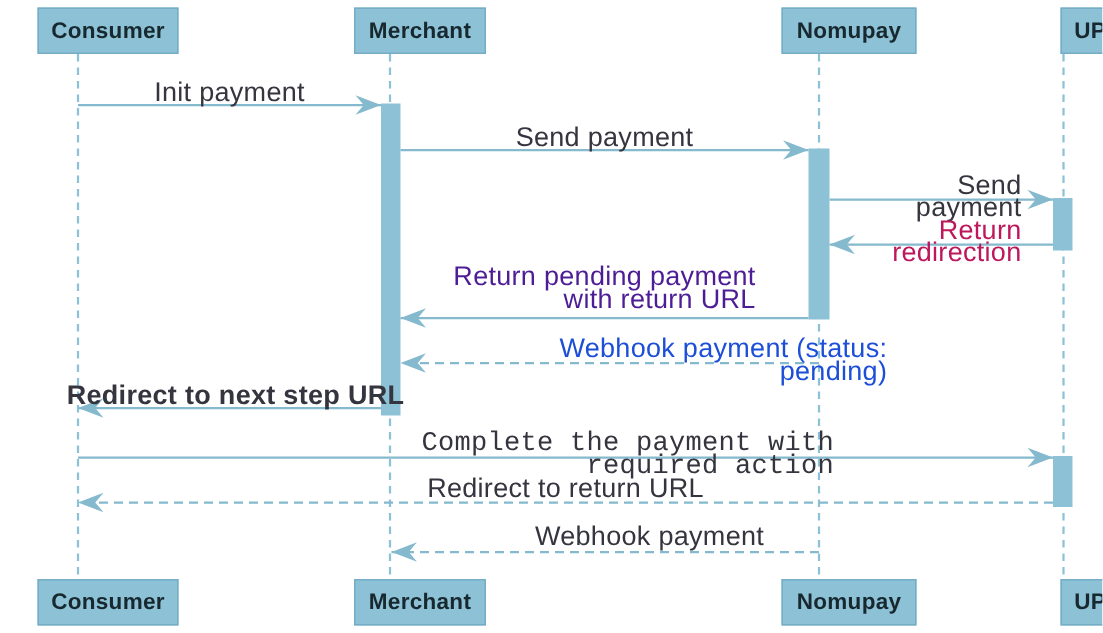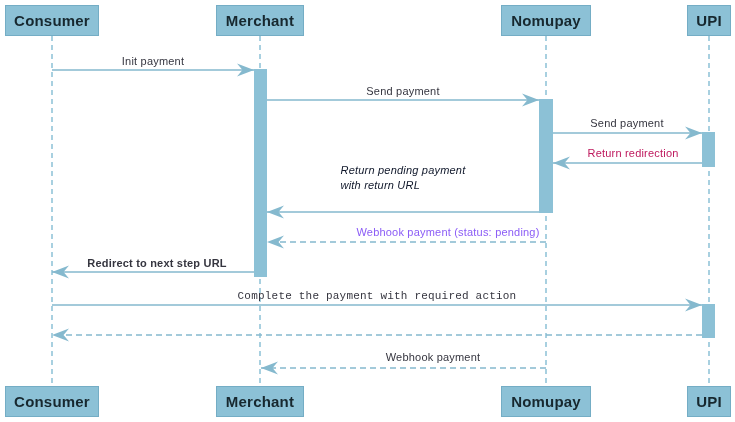--- a/index.html
+++ b/index.html
@@ -15,28 +15,29 @@
   .actor-box {
     position: absolute;
     box-sizing: border-box;
     display: flex;
     align-items: center;
     justify-content: center;
     border-radius: 0;
     font-weight: 700;
     font-size: 15px;
     letter-spacing: 0.2px;
+    margin-left: 20px;
   }
   .msg-label {
     position: absolute;
     transform: translateX(-50%);
-    font-size: 11px;
+    font-size: 18px;
     line-height: 15px;
     white-space: pre-line;
-    text-align: left;
+    text-align: right;
     letter-spacing: 0.2px;
   }
 </style>
 </head>
 <body>
 
 <div id="diagram">
     <svg width="735" height="422" viewBox="0 0 735 422">
       <line x1="52" y1="36" x2="52" y2="386" stroke="#8cc1d6" stroke-width="1.5" stroke-dasharray="5 4"></line>
       <line x1="260" y1="36" x2="260" y2="386" stroke="#8cc1d6" stroke-width="1.5" stroke-dasharray="5 4"></line>
@@ -64,25 +65,26 @@
       <path d="M 702 305 L 685 298.5 L 690.5 305 L 685 311.5 Z" fill="#85b9ce"></path>
       <line x1="702" y1="335" x2="52" y2="335" stroke="#85b9ce" stroke-width="1.5" stroke-dasharray="6 4"></line>
       <path d="M 52 335 L 69 328.5 L 63.5 335 L 69 341.5 Z" fill="#85b9ce"></path>
       <line x1="546" y1="368" x2="261" y2="368" stroke="#85b9ce" stroke-width="1.5" stroke-dasharray="6 4"></line>
       <path d="M 261 368 L 278 361.5 L 272.5 368 L 278 374.5 Z" fill="#85b9ce"></path>
     </svg>
     <div class="msg-label" style="left: 153px; top: 53.5px; color: rgb(53, 53, 63);">Init payment</div>
     <div class="msg-label" style="left: 403px; top: 83.5px; color: rgb(53, 53, 63);">Send payment</div>
     <div class="msg-label" style="left: 627px; top: 115.5px; color: rgb(53, 53, 63);">Send payment</div>
     <div class="msg-label" style="left: 627px; top: 145.5px; color: #be185d; padding-left: 12px;">Return redirection</div>
-    <div class="msg-label" style="left: 403px; top: 163px; color: #0f172a; font-style: italic;">Return pending payment
+    <div class="msg-label" style="left: 403px; top: 177px; color: #4c1d95;">Return pending payment
 with return URL</div>
-    <div class="msg-label" style="left: 406px; top: 224.5px; color: #8b5cf6; margin-left: 42px;">Webhook payment (status: pending)</div>
+    <div class="msg-label" style="left: 406px; top: 224.5px; color: #1d4ed8; margin-left: 42px;">Webhook payment (status: pending)</div>
     <div class="msg-label" style="left: 157px; top: 255.5px; color: rgb(53, 53, 63); font-weight: bold;">Redirect to next step URL</div>
     <div class="msg-label" style="left: 377px; top: 288.5px; color: rgb(53, 53, 63); font-family: Liberation Mono, monospace;">Complete the payment with required action</div>
+    <div class="msg-label" style="left: 377px; top: 317.5px; color: rgb(53, 53, 63);">Redirect to return URL</div>
     <div class="msg-label" style="left: 403px; top: 349.5px; color: rgb(53, 53, 63); margin-left: 30px;">Webhook payment</div>
     <div class="actor-box" style="left: 5px; top: 5px; width: 94px; height: 31px; background: rgb(140, 193, 214); border: 1px solid rgb(116, 173, 197); color: rgb(23, 40, 47);">Consumer</div>
     <div class="actor-box" style="left: 216px; top: 5px; width: 88px; height: 31px; background: rgb(140, 193, 214); border: 1px solid rgb(116, 173, 197); color: rgb(23, 40, 47);">Merchant</div>
     <div class="actor-box" style="left: 501px; top: 5px; width: 90px; height: 31px; background: rgb(140, 193, 214); border: 1px solid rgb(116, 173, 197); color: rgb(23, 40, 47);">Nomupay</div>
     <div class="actor-box" style="left: 687px; top: 5px; width: 44px; height: 31px; background: rgb(140, 193, 214); border: 1px solid rgb(116, 173, 197); color: rgb(23, 40, 47);">UPI</div>
     <div class="actor-box" style="left: 5px; top: 386px; width: 94px; height: 31px; background: rgb(140, 193, 214); border: 1px solid rgb(116, 173, 197); color: rgb(23, 40, 47);">Consumer</div>
     <div class="actor-box" style="left: 216px; top: 386px; width: 88px; height: 31px; background: rgb(140, 193, 214); border: 1px solid rgb(116, 173, 197); color: rgb(23, 40, 47);">Merchant</div>
     <div class="actor-box" style="left: 501px; top: 386px; width: 90px; height: 31px; background: rgb(140, 193, 214); border: 1px solid rgb(116, 173, 197); color: rgb(23, 40, 47);">Nomupay</div>
     <div class="actor-box" style="left: 687px; top: 386px; width: 44px; height: 31px; background: rgb(140, 193, 214); border: 1px solid rgb(116, 173, 197); color: rgb(23, 40, 47);">UPI</div>
   </div>

